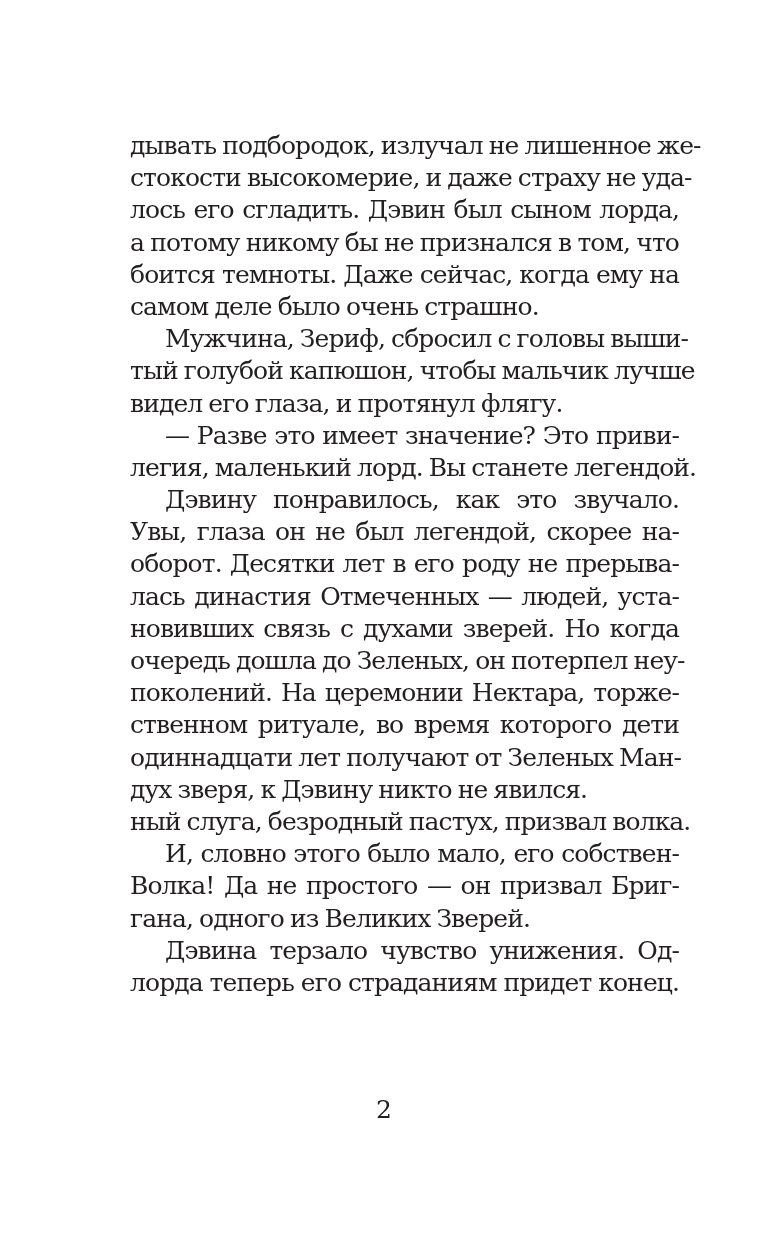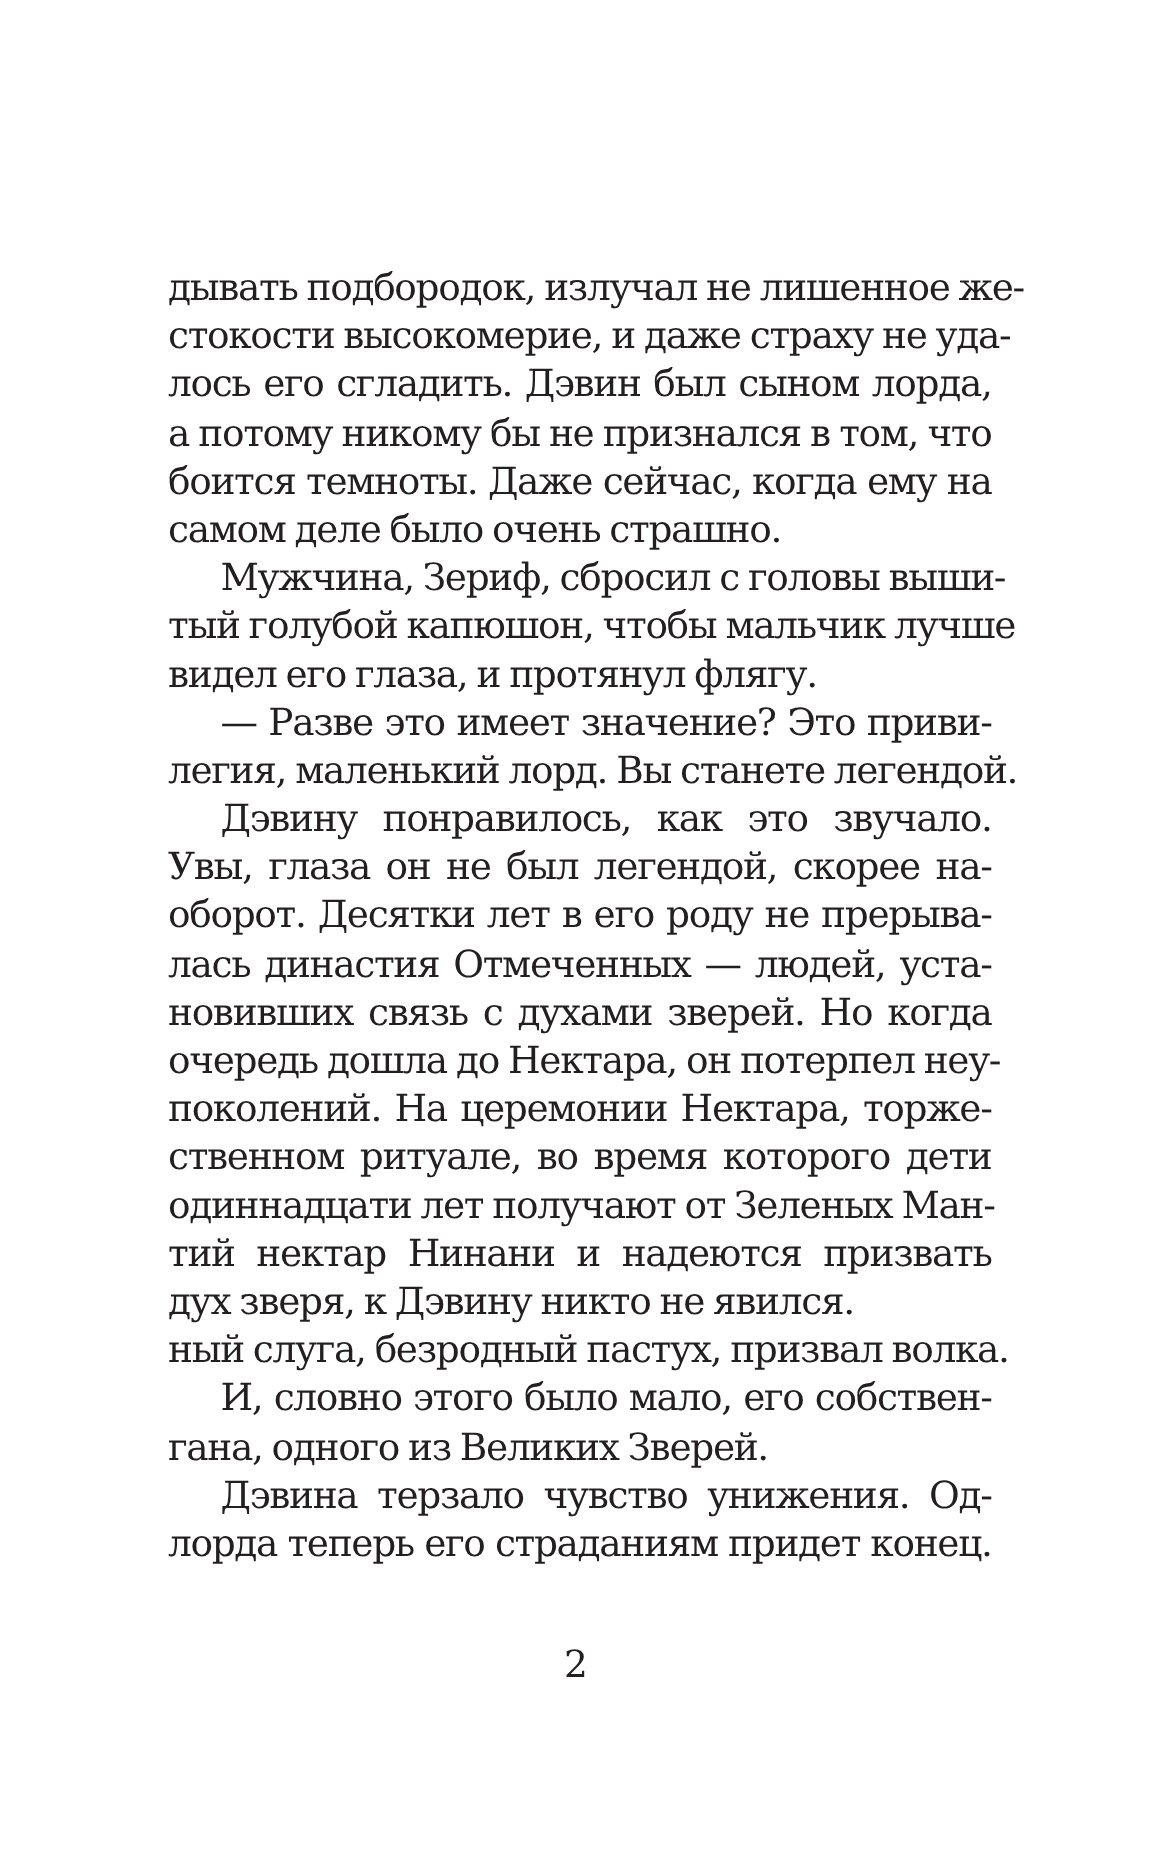--- a/index.html
+++ b/index.html
@@ -10,24 +10,23 @@
   body {
     width: 768px;
     height: 1241px;
     position: relative;
     overflow: hidden;
     font-family: "DejaVu Serif", "Liberation Serif", serif;
     color: #231f20;
   }
   .page {
     position: absolute;
-    left: 112px;
+    left: 130px;
     top: 130px;
     width: 549px;
-    margin-top: 46px;
   }
   .para {
     margin: 0;
   }
   .line {
     display: block;
     height: 32.2px;
     line-height: 32.2px;
     font-size: 25px;
     text-align: justify;
@@ -76,31 +75,31 @@
     <span class="line indent">— Разве это имеет значение? Это приви-</span>
     <span class="line">легия, маленький лорд. Вы станете легендой.</span>
   </p>
 
   <p class="para">
     <span class="line indent">Дэвину понравилось, как это звучало.</span>
     <span class="line">Увы, глаза он не был легендой, скорее на-</span>
     <span class="line">оборот. Десятки лет в его роду не прерыва-</span>
     <span class="line">лась династия Отмеченных — людей, уста-</span>
     <span class="line">новивших связь с духами зверей. Но когда</span>
-    <span class="line">очередь дошла до Нектара, он потерпел неу-</span>
+    <span class="line">очередь дошла до Зеленых, он потерпел неу-</span>
     <span class="line">поколений. На церемонии Нектара, торже-</span>
     <span class="line">ственном ритуале, во время которого дети</span>
     <span class="line">одиннадцати лет получают от Зеленых Ман-</span>
-    <span class="line">тий нектар Нинани и надеются призвать</span>
     <span class="line last">дух зверя, к Дэвину никто не явился.</span>
   </p>
 
   <p class="para">
     <span class="line">ный слуга, безродный пастух, призвал волка.</span>
     <span class="line indent">И, словно этого было мало, его собствен-</span>
+    <span class="line">Волка! Да не простого — он призвал Бриг-</span>
     <span class="line last">гана, одного из Великих Зверей.</span>
   </p>
 
   <p class="para">
     <span class="line indent">Дэвина терзало чувство унижения. Од-</span>
     <span class="line">лорда теперь его страданиям придет конец.</span>
   </p>
 </div>
 
 <div class="page-number">2</div>

